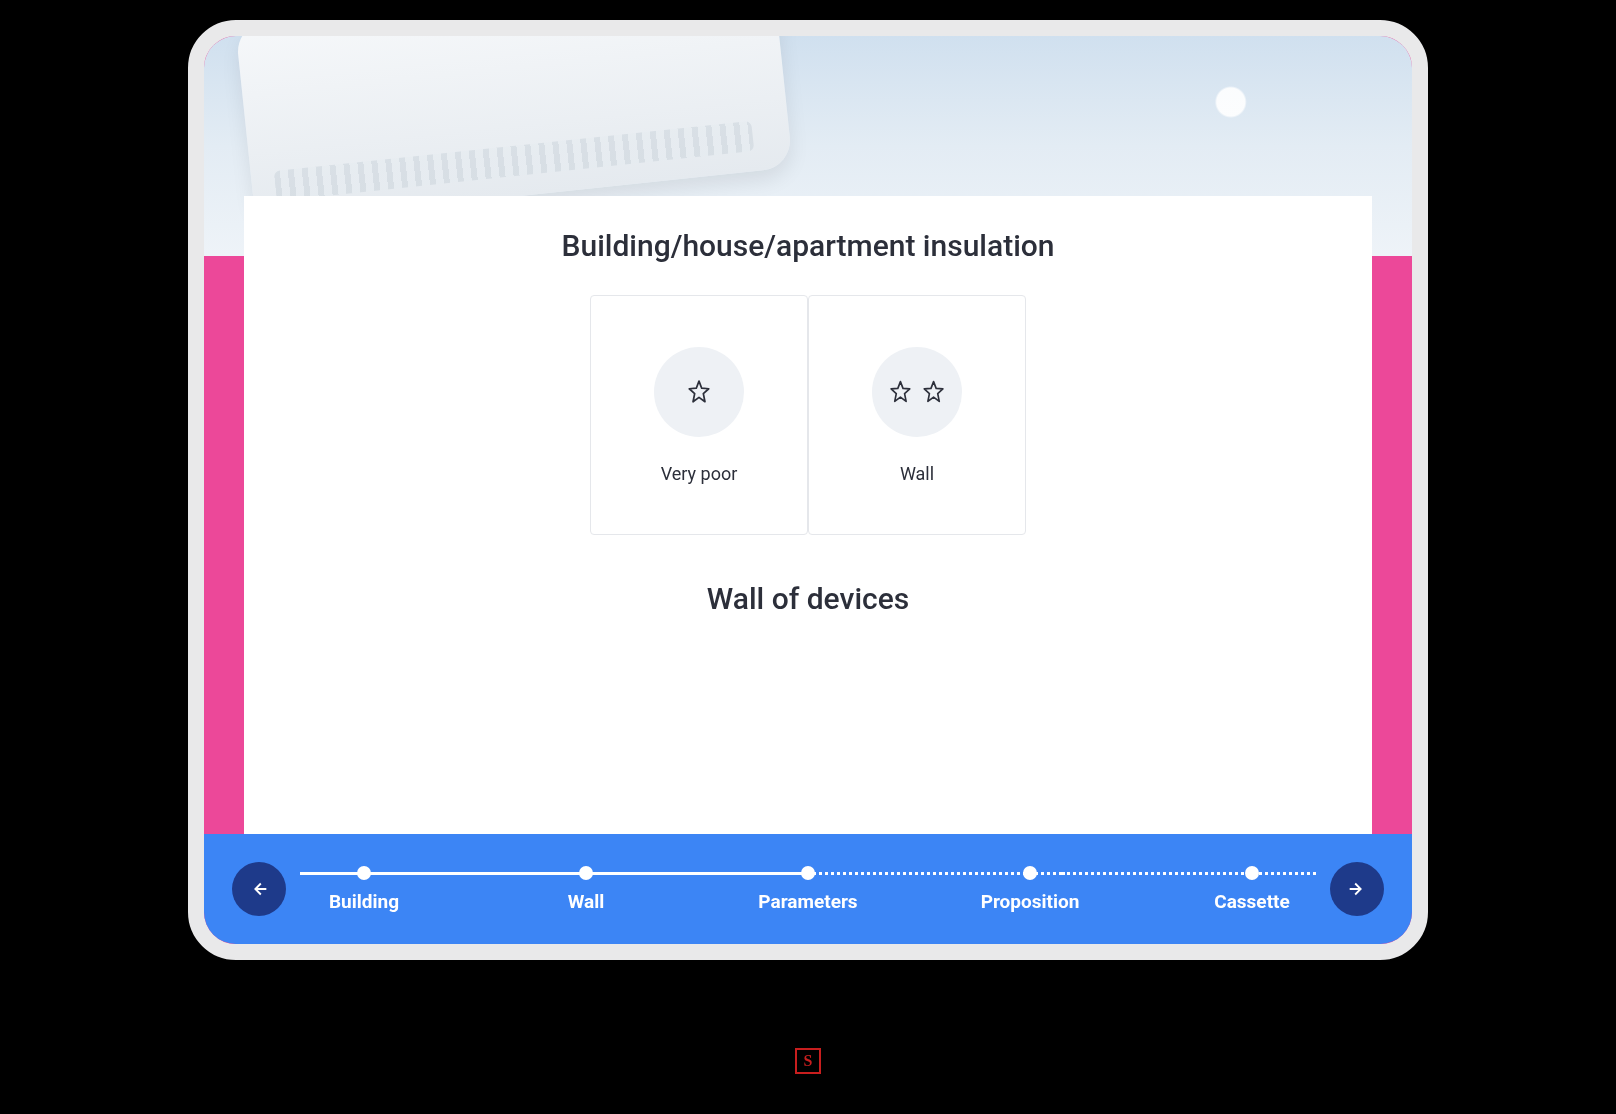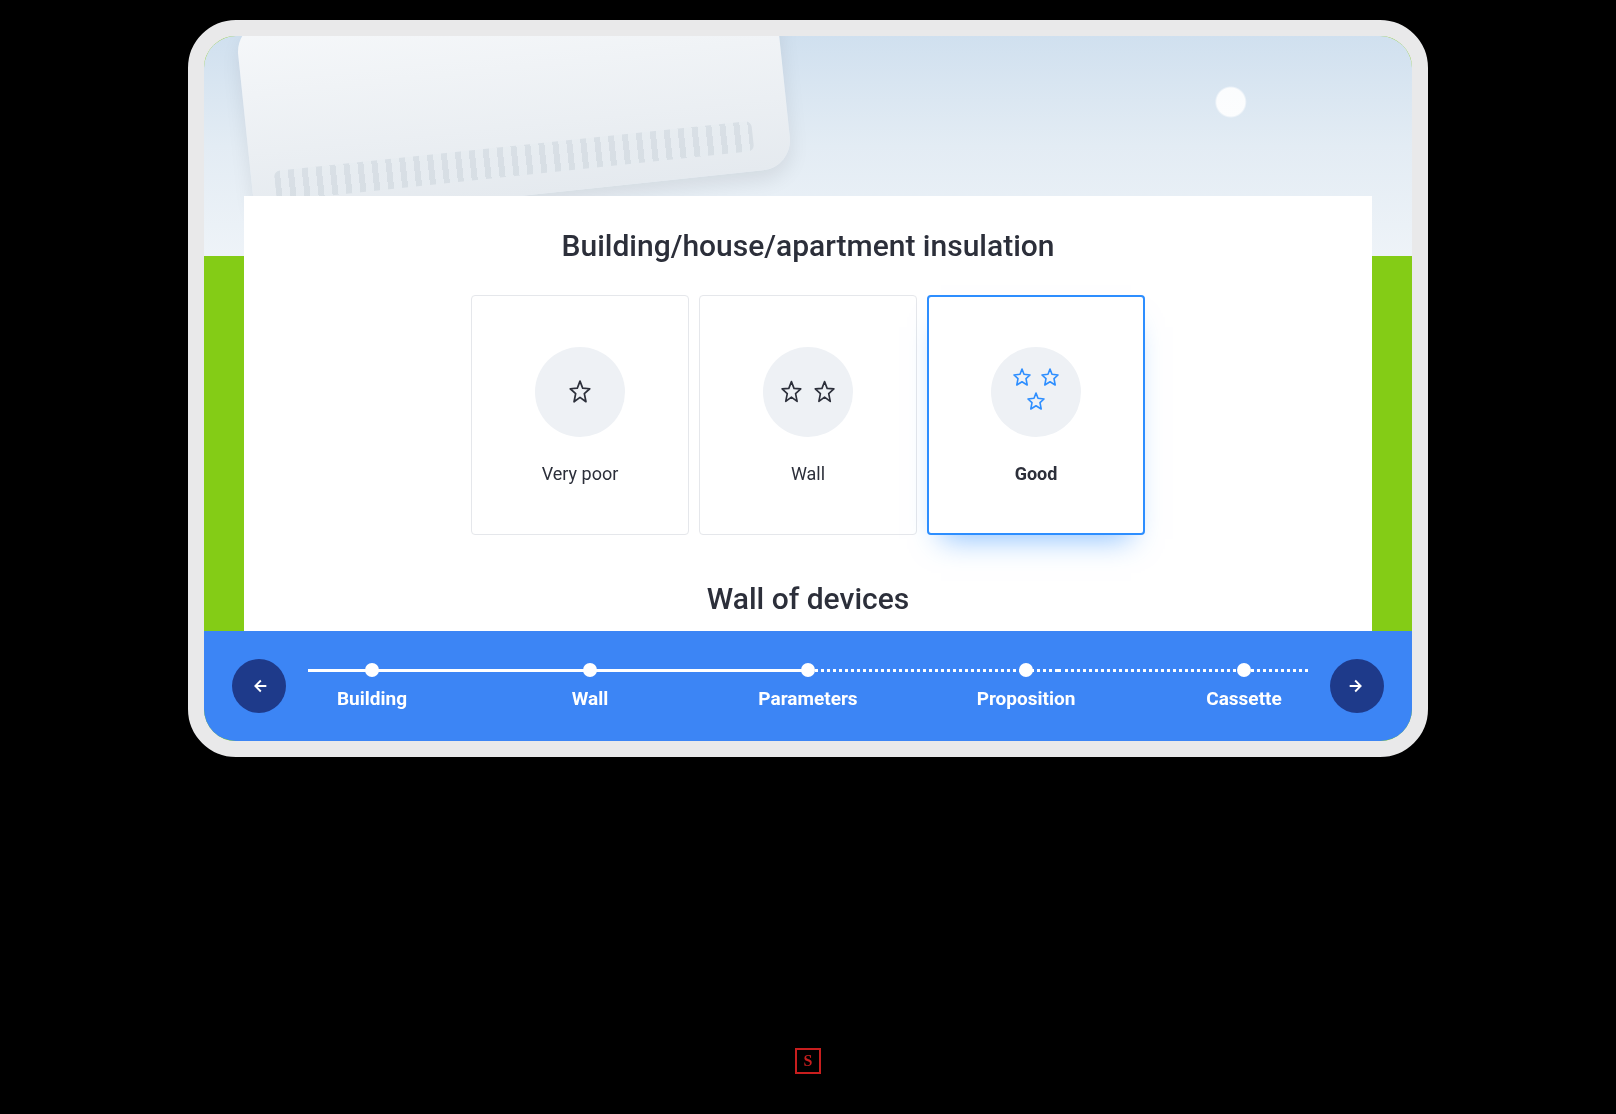--- a/index.html
+++ b/index.html
@@ -8,22 +8,22 @@
     background: #000;
     font-family: -apple-system, BlinkMacSystemFont, "Segoe UI", Roboto, "Helvetica Neue", Arial, sans-serif;
     display: flex;
     align-items: flex-start;
     justify-content: center;
     padding-top: 20px;
   }
 
   .tablet-frame {
     width: 1240px;
-    height: 737px;
-    background: #84cc16;
+    height: 940px;
+    background: #ec4899;
     border: 16px solid #e9e9ea;
     border-radius: 48px;
     box-shadow: 0 24px 40px rgba(0,0,0,0.45);
     overflow: hidden;
     position: relative;
     display: flex;
     flex-direction: column;
   }
 
   
@@ -79,21 +79,20 @@
   .section-title {
     font-size: 30px;
     font-weight: 500;
     color: #2c2f3a;
     margin: 8px 0 32px;
     text-align: center;
   }
 
   .card-row {
     display: flex;
-    gap: 10px;
     justify-content: center;
     margin-bottom: 38px;
     flex-wrap: wrap;
   }
 
   .option-card {
     width: 218px;
     height: 240px;
     border: 1px solid #e5e7eb;
     border-radius: 4px;
@@ -140,21 +139,21 @@
 
   
   .stepper {
     position: absolute;
     left: 0; right: 0; bottom: 0;
     height: 110px;
     background: #3c85f5;
     display: flex;
     align-items: center;
     padding: 4px 28px;
-    gap: 16px;
+    gap: 8px;
     color: #fff;
   }
   .nav-circle {
     width: 54px;
     height: 54px;
     border-radius: 50%;
     background: #1e3a8a;
     display: flex;
     align-items: center;
     justify-content: center;
@@ -251,32 +250,20 @@
           <span class="stars">
             <svg width="58" height="26" viewBox="0 0 56 24">
               <path d="M12 2l2.5 6.5L21 9l-5 4.5L17.5 21 12 17l-5.5 4L8 13.5 3 9l6.5-.5z"></path>
               <path d="M44 2l2.5 6.5L53 9l-5 4.5L49.5 21 44 17l-5.5 4L40 13.5 35 9l6.5-.5z"></path>
             </svg>
           </span>
         </div>
         <div class="label">Wall</div>
       </div>
 
-      <div class="option-card selected">
-        <div class="icon-circle">
-          <span class="stars blue">
-            <svg width="64" height="54" viewBox="0 0 64 54">
-              <path d="M18 4l2 5.2L26 10l-4 3.6L23.2 20 18 16.8 12.8 20 14 13.6 10 10l6-.8z"></path>
-              <path d="M46 4l2 5.2L54 10l-4 3.6L51.2 20 46 16.8 40.8 20 42 13.6 38 10l6-.8z"></path>
-              <path d="M32 28l2 5.2L40 34l-4 3.6L37.2 44 32 40.8 26.8 44 28 37.6 24 34l6-.8z"></path>
-            </svg>
-          </span>
-        </div>
-        <div class="label">Good</div>
-      </div>
 
     </div>
 
     <div class="section-title">Wall of devices</div>
 
     <div class="card-row">
 
 
 
     </div>

